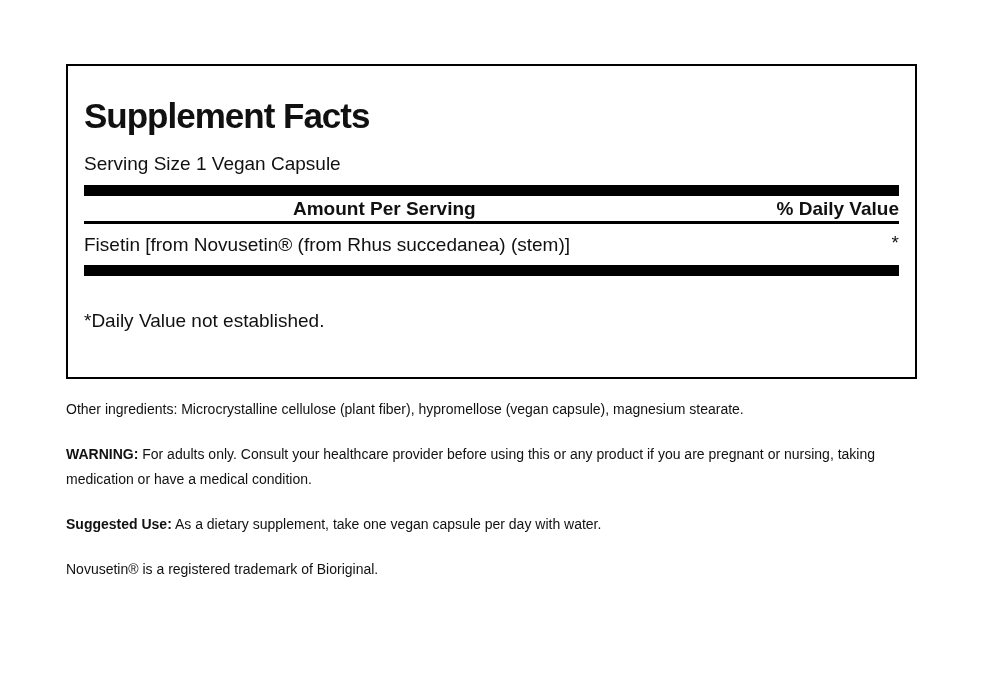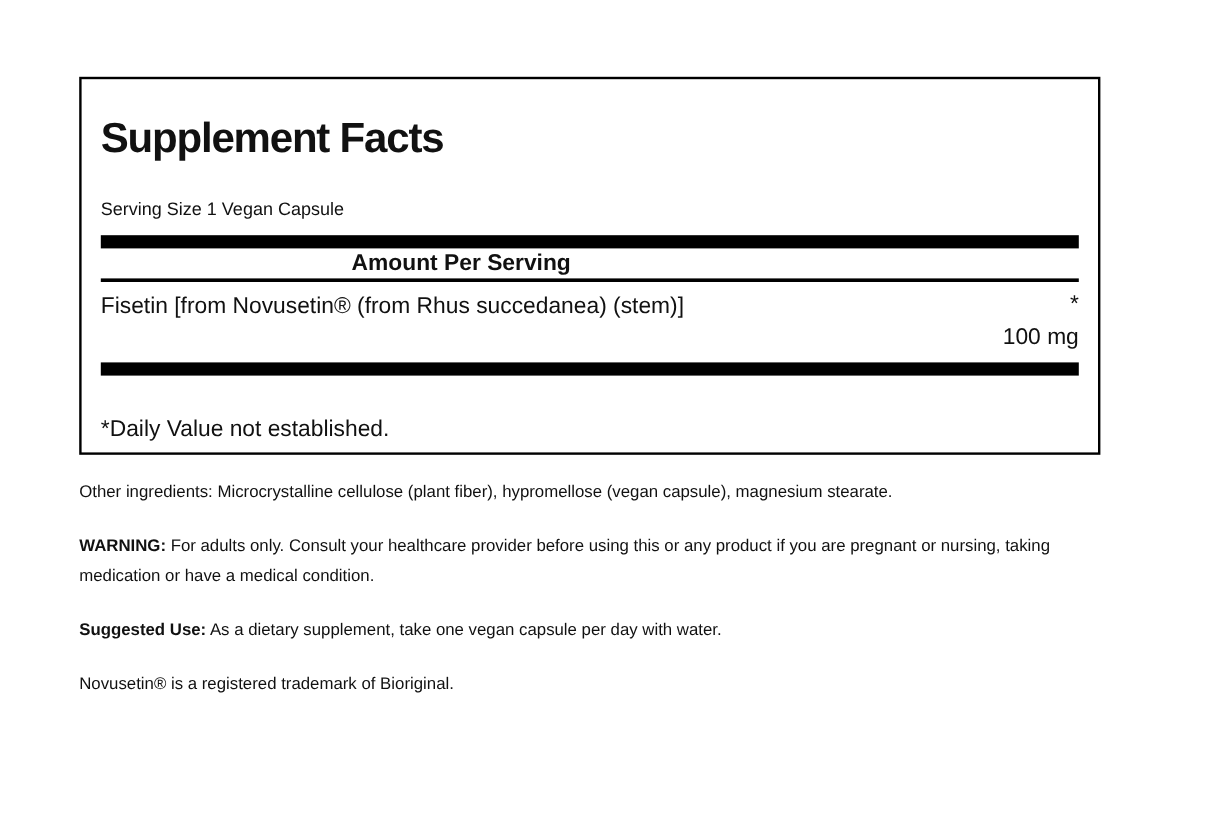--- a/index.html
+++ b/index.html
@@ -31,22 +31,22 @@
   }
   .facts-title {
     margin: 32px 0 0 0;
     font-size: 35px;
     font-weight: bold;
     letter-spacing: -1px;
     line-height: 36px;
     color: #111111;
   }
   .serving-size {
-    margin-top: 29px;
-    font-size: 15px;
+    margin-top: 18px;
+    font-size: 19px;
     line-height: 23px;
   }
   .bar {
     background: #000000;
     width: 100%;
   }
   .bar.thick-top { height: 11px; margin-top: 10px; }
   .bar.thin { height: 3px; margin-top: 1px; }
   .bar.thick-bottom { height: 11px; margin-top: 9px; }
   .header-row {
@@ -105,31 +105,29 @@
 
   <div class="facts-box">
     <h1 class="facts-title">Supplement Facts</h1>
 
     <div class="serving-size">Serving Size 1 Vegan Capsule</div>
 
     <div class="bar thick-top"></div>
 
     <div class="header-row">
       <span class="col-amount">Amount Per Serving</span>
+      <span class="col-dv">% Daily Value</span>
     </div>
 
     <div class="bar thin"></div>
 
     <div class="ingredient-row">
       <div class="row-line1">
         <span>Fisetin [from Novusetin® (from Rhus succedanea) (stem)]</span>
         <span class="row-dv">*</span>
-      </div>
-      <div class="row-line2">
-        <span>100 mg</span>
       </div>
     </div>
 
     <div class="bar thick-bottom"></div>
 
     <div class="footnote">*Daily Value not established.</div>
   </div>
 
   <div class="paragraphs">
     <p>Other ingredients: Microcrystalline cellulose (plant fiber), hypromellose (vegan capsule), magnesium stearate.</p>

